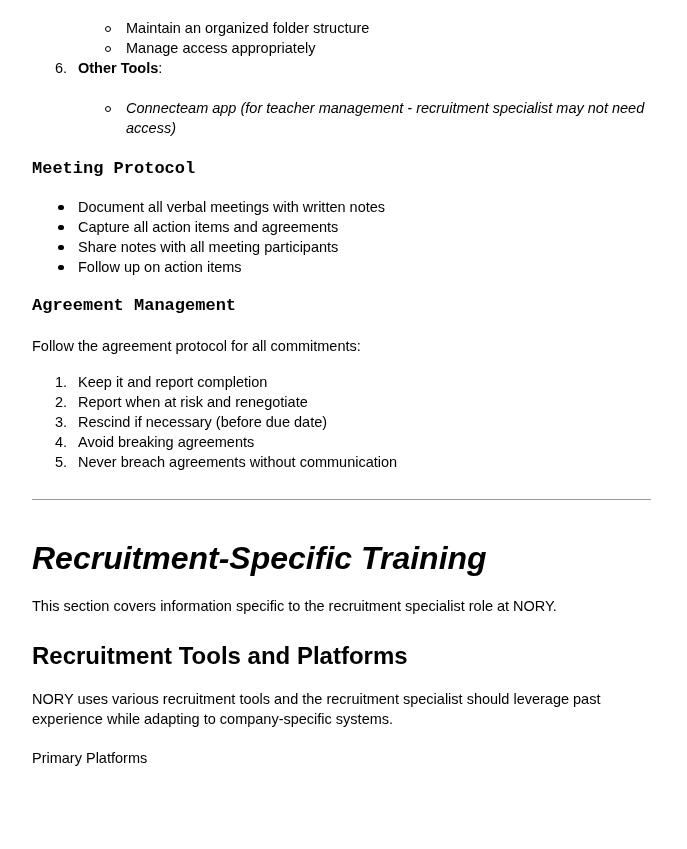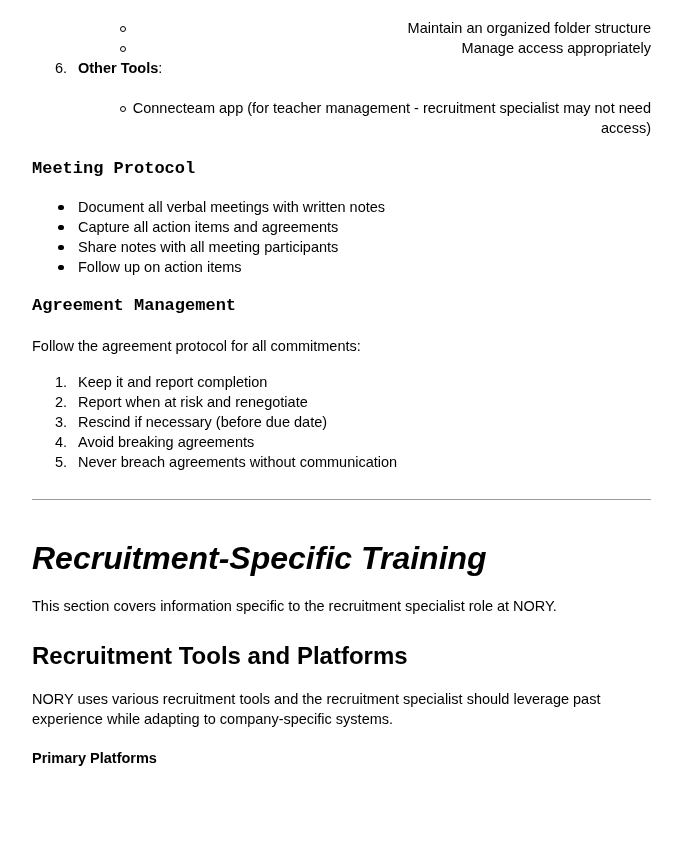--- a/index.html
+++ b/index.html
@@ -18,21 +18,21 @@
     font-size: 14.5px;
     line-height: 20px;
     color: #000000;
   }
   p, h1, h2, h3, h4, ul, ol, div { margin: 0; padding: 0; }
   .row { display: flex; align-items: baseline; }
   .txt { flex: 1; }
   .b { font-weight: 700; margin-top: 28px; }
 
   
-  .circle-row { padding-left: 73px; text-align: right; }
+  .circle-row { padding-left: 73px; }
   .circle-row .marker { width: 21px; flex: 0 0 21px; }
   .ring {
     display: inline-block; width: 6px; height: 6px;
     border: 1px solid #000; border-radius: 50%;
     position: relative; top: -1px;
   }
 
   
   .disc-row { padding-left: 26px; }
   .disc-row .marker { width: 20px; flex: 0 0 20px; }
@@ -40,21 +40,21 @@
     display: inline-block; width: 5.5px; height: 5.5px;
     background: #000; border-radius: 50%;
     position: relative; top: -2px;
   }
 
   
   .num-row { padding-left: 23px; }
   .num-row .marker { width: 23px; flex: 0 0 23px; }
 
   .connecteam-list { margin-top: 20px; }
-  .connecteam-list .txt { max-width: 527px; }
+  .connecteam-list .txt { max-width: 527px; font-style: italic; }
 
   h3.sec { font-size: 17px; line-height: 22px; font-weight: 700; font-family: Liberation Mono, monospace; }
   #meeting-heading { margin-top: 20px; }
   .meeting-list { margin-top: 17px; }
   #agreement-heading { margin-top: 18px; }
   .follow-para { margin-top: 19px; }
   .steps-list { margin-top: 16px; }
   .note-para { margin-top: 16px; }
 
   .divider {
@@ -76,21 +76,21 @@
     margin-top: 27px;
     font-size: 24px;
     line-height: 26px;
     font-weight: 700;
   }
   .tools-para { margin-top: 20px; }
   h4.minor {
     margin-top: 19px;
     font-size: 14.5px;
     line-height: 20px;
-    font-weight: 700;
+    font-weight: 400;
   }
 </style>
 </head>
 <body>
 
 <div class="page">
 
   <ul class="sub-list">
     <li class="row circle-row">
       <span class="marker"><span class="ring"></span></span>

